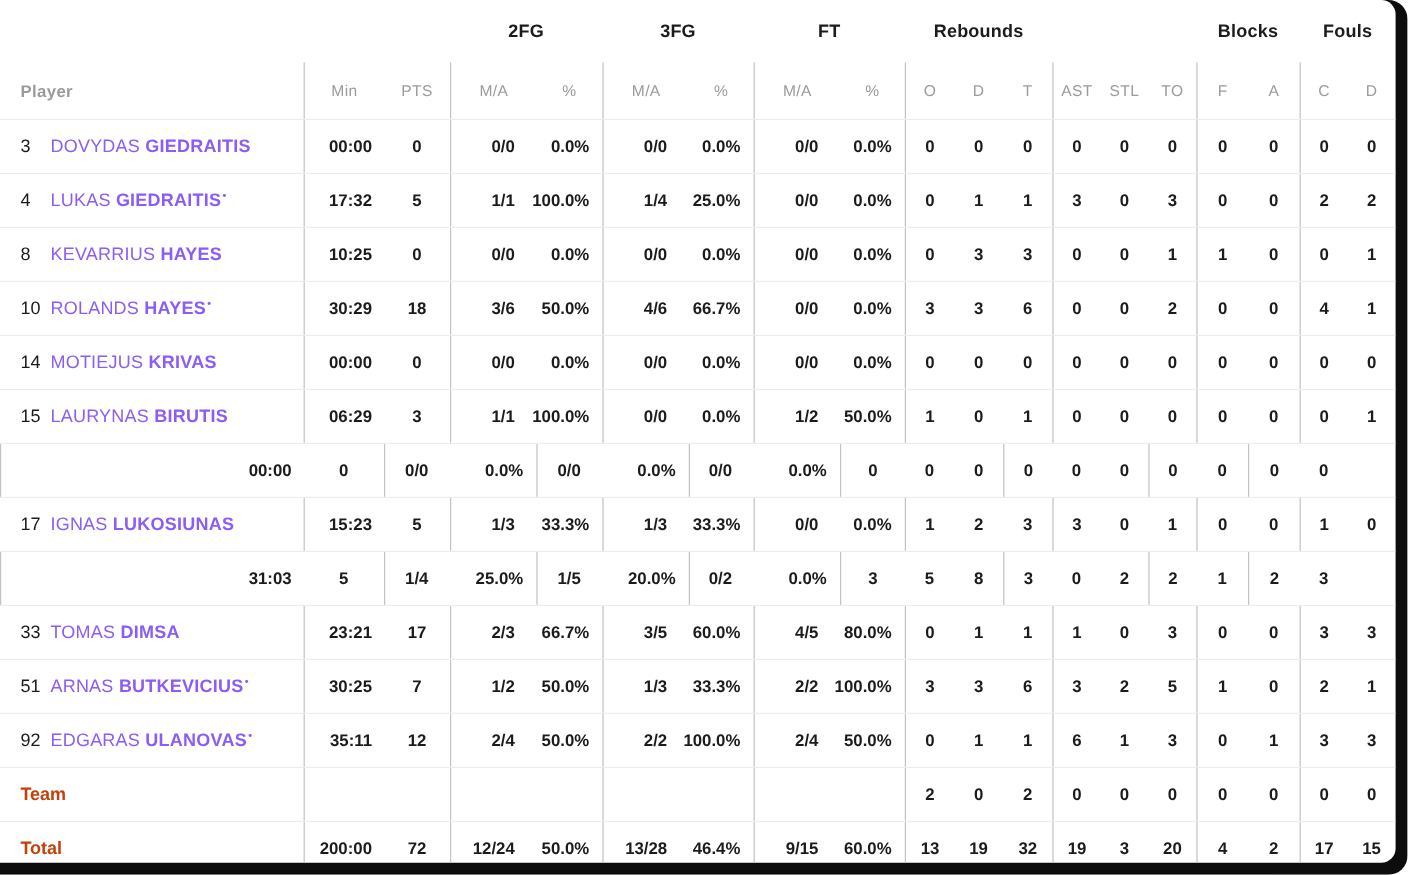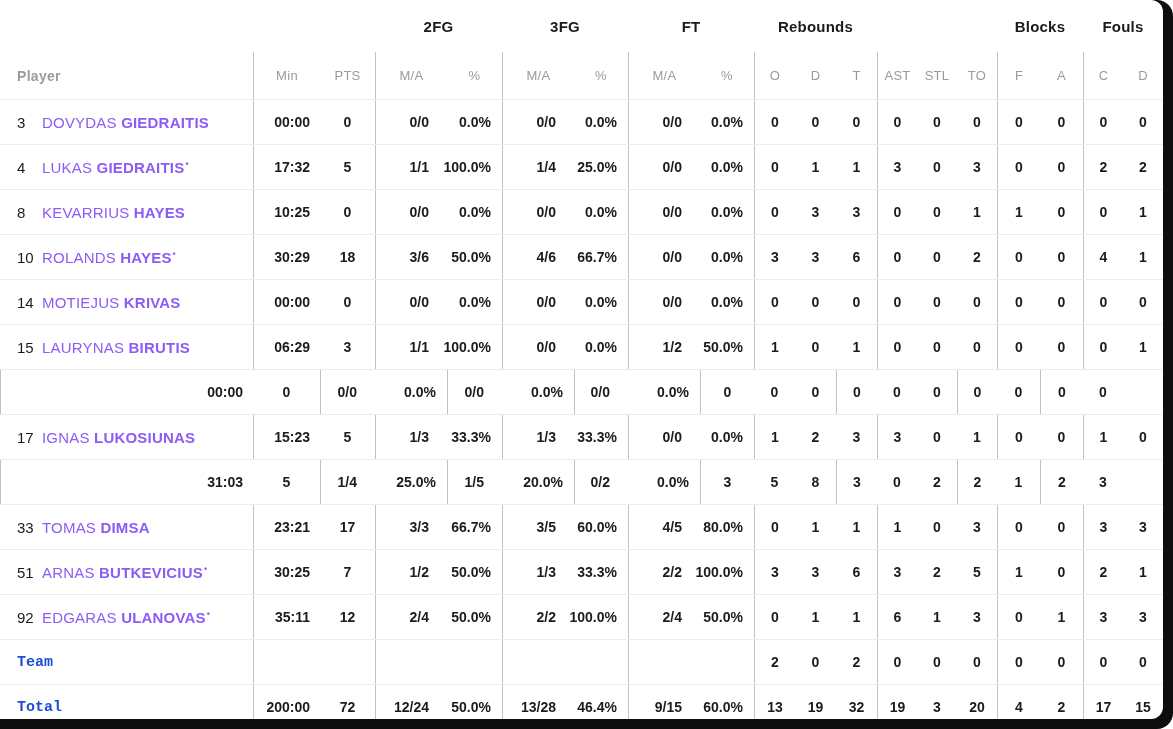--- a/index.html
+++ b/index.html
@@ -59,21 +59,21 @@
 
   .p-number {
     display: inline-block; width: 25px; flex: 0 0 25px;
     font-size: 15px; font-weight: 400; color: #1b1b1b;
   }
   .p-name { font-size: 15px; font-weight: 400; color: #8b5cf6; white-space: nowrap; letter-spacing: 0.2px; }
   .p-name b { font-weight: 700; }
   .starter-mark {
     font-size: 9px; position: relative; top: -6px; margin-left: 1px; font-weight: 700;
   }
-  .p-label { font-size: 15px; font-weight: 700; color: #1d4ed8; font-family: Liberation Mono, monospace; }
+  .p-label { font-size: 15px; font-weight: 700; color: #c2410c; }
 </style>
 </head>
 <body>
 
 <div class="stage">
   <div class="card">
 
     <div class="ghead">
       <div class="gcell"></div>
       <div class="gcell"></div>
@@ -317,21 +317,21 @@
           <div class="cell gstart">2</div>
           <div class="cell">3</div>
         </div>
         <div class="row body-row">
           <div class="cell c-player">
             <span class="p-number">33</span>
             <span class="p-name">TOMAS <b>DIMSA</b></span>
           </div>
           <div class="cell c-min gstart">23:21</div>
           <div class="cell">17</div>
-          <div class="cell c-ma gstart">3/3</div>
+          <div class="cell c-ma gstart">2/3</div>
           <div class="cell c-pct">66.7%</div>
           <div class="cell c-ma gstart">3/5</div>
           <div class="cell c-pct">60.0%</div>
           <div class="cell c-ma gstart">4/5</div>
           <div class="cell c-pct">80.0%</div>
           <div class="cell gstart">0</div>
           <div class="cell">1</div>
           <div class="cell">1</div>
           <div class="cell gstart">1</div>
           <div class="cell">0</div>

